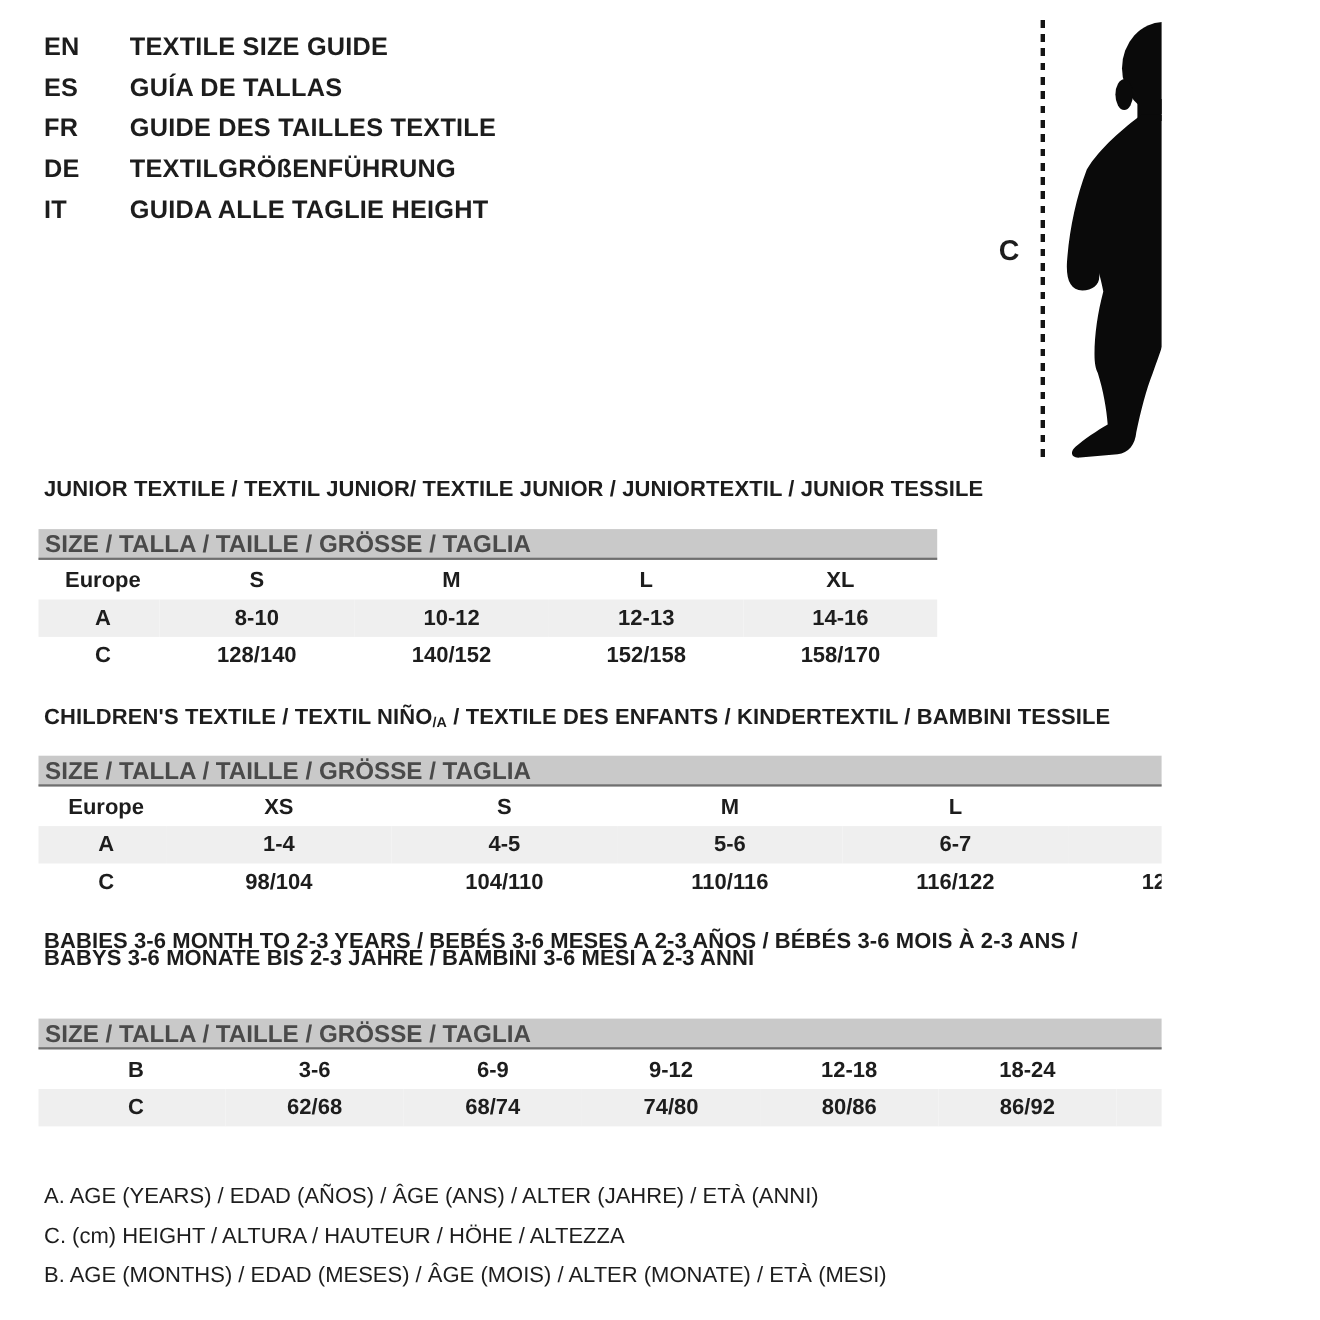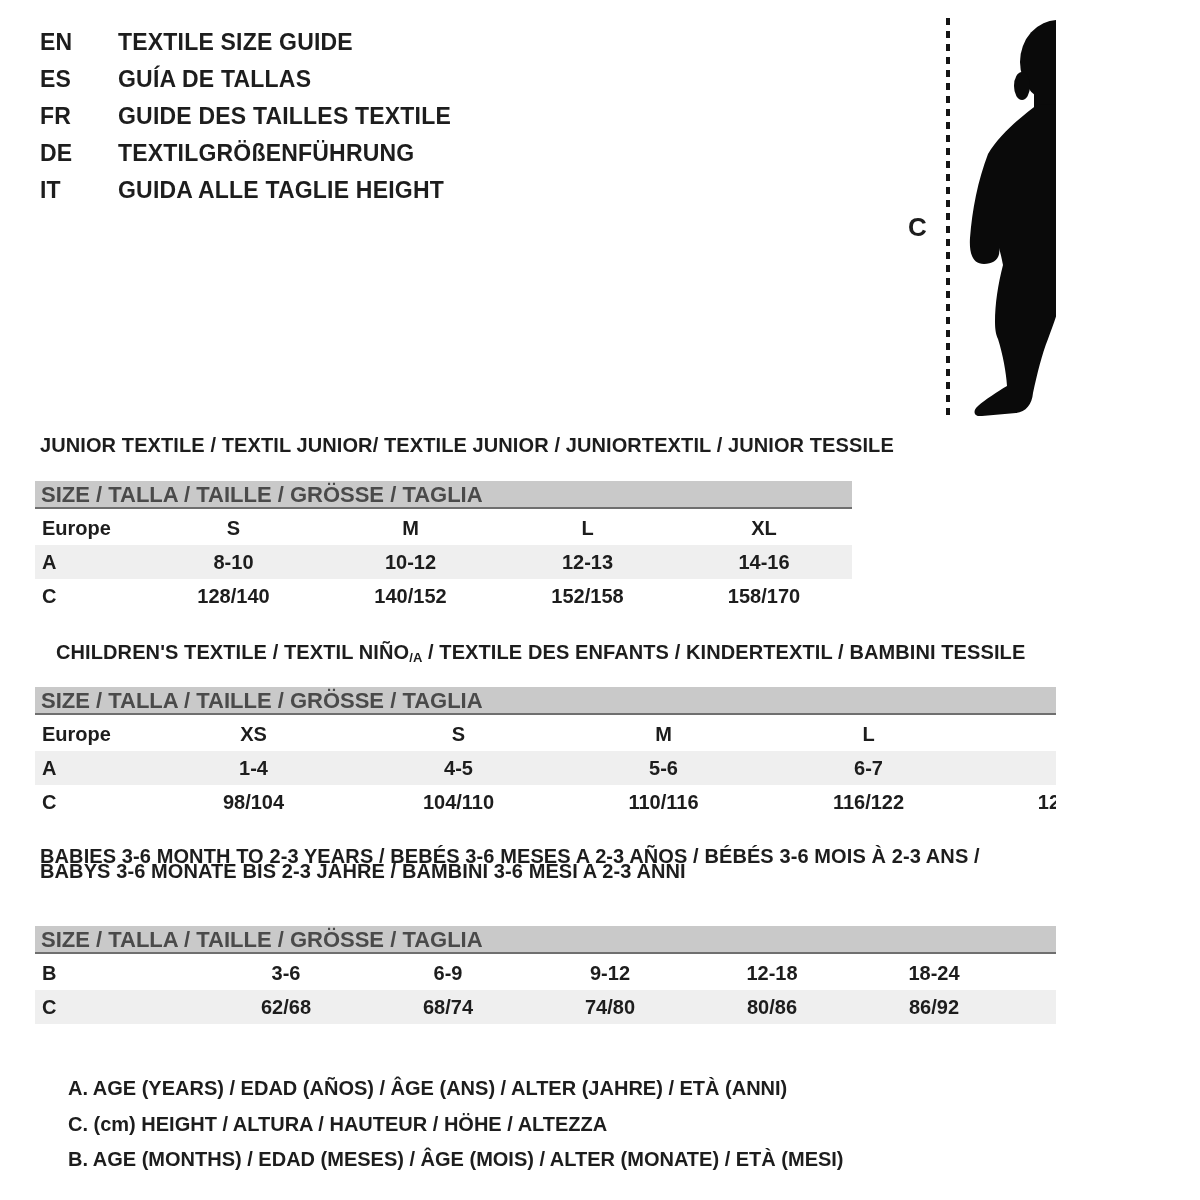--- a/index.html
+++ b/index.html
@@ -32,26 +32,26 @@
 
   
   .size-bar{position:absolute;left:35px;height:28px;background:var(--size-bar-bg);
     border-bottom:2px solid var(--size-bar-border);color:var(--size-bar-text);
     font-size:22px;font-weight:700;line-height:27px;padding-left:6px;white-space:nowrap;overflow:hidden;}
 
   
   table{position:absolute;left:35px;border-collapse:collapse;table-layout:fixed;}
   td,th{padding:0;font-size:20px;font-weight:700;height:34px;vertical-align:middle;color:var(--text);}
   th{text-align:center;}
-  td.rowlabel,th.rowlabel{text-align:left;padding-left:7px;}
+  td.rowlabel,th.rowlabel{text-align:center;padding-left:7px;}
   td{text-align:center;}
   tr.alt{background:var(--alt-row-bg);}
 
   
-  .notes{position:absolute;left:40px;top:1071px;font-size:20px;font-weight:700;line-height:35.5px;white-space:nowrap;margin-left:28px;}
+  .notes{position:absolute;left:40px;top:1071px;font-size:20px;font-weight:400;line-height:35.5px;white-space:nowrap;}
 </style>
 </head>
 <body>
 
 <div class="page">
 
   <div class="lang-block">
     <span>EN</span>
     <span>TEXTILE SIZE GUIDE</span>
     <span>ES</span>
@@ -137,21 +137,21 @@
     <tr>
       <td class="rowlabel">C</td>
       <td>128/140</td>
       <td>140/152</td>
       <td>152/158</td>
       <td>158/170</td>
     </tr>
   </tbody>
     </table>
 
-  <div class="section-title" style="top:641px;margin-left:16px;">
+  <div class="section-title" style="top:641px;">
     <span>CHILDREN'S TEXTILE / TEXTIL NIÑO</span><span class="sub">/A</span><span> / TEXTILE DES ENFANTS / KINDERTEXTIL / BAMBINI TESSILE</span>
   </div>
   <div class="size-bar" style="top:687px;width:1142px;">SIZE / TALLA / TAILLE / GRÖSSE / TAGLIA</div>
   <table style="top:717px;width:1142px;">
     <colgroup>
         <col style="width:116px">
         <col style="width:205px">
         <col style="width:205px">
         <col style="width:205px">
         <col style="width:205px">

